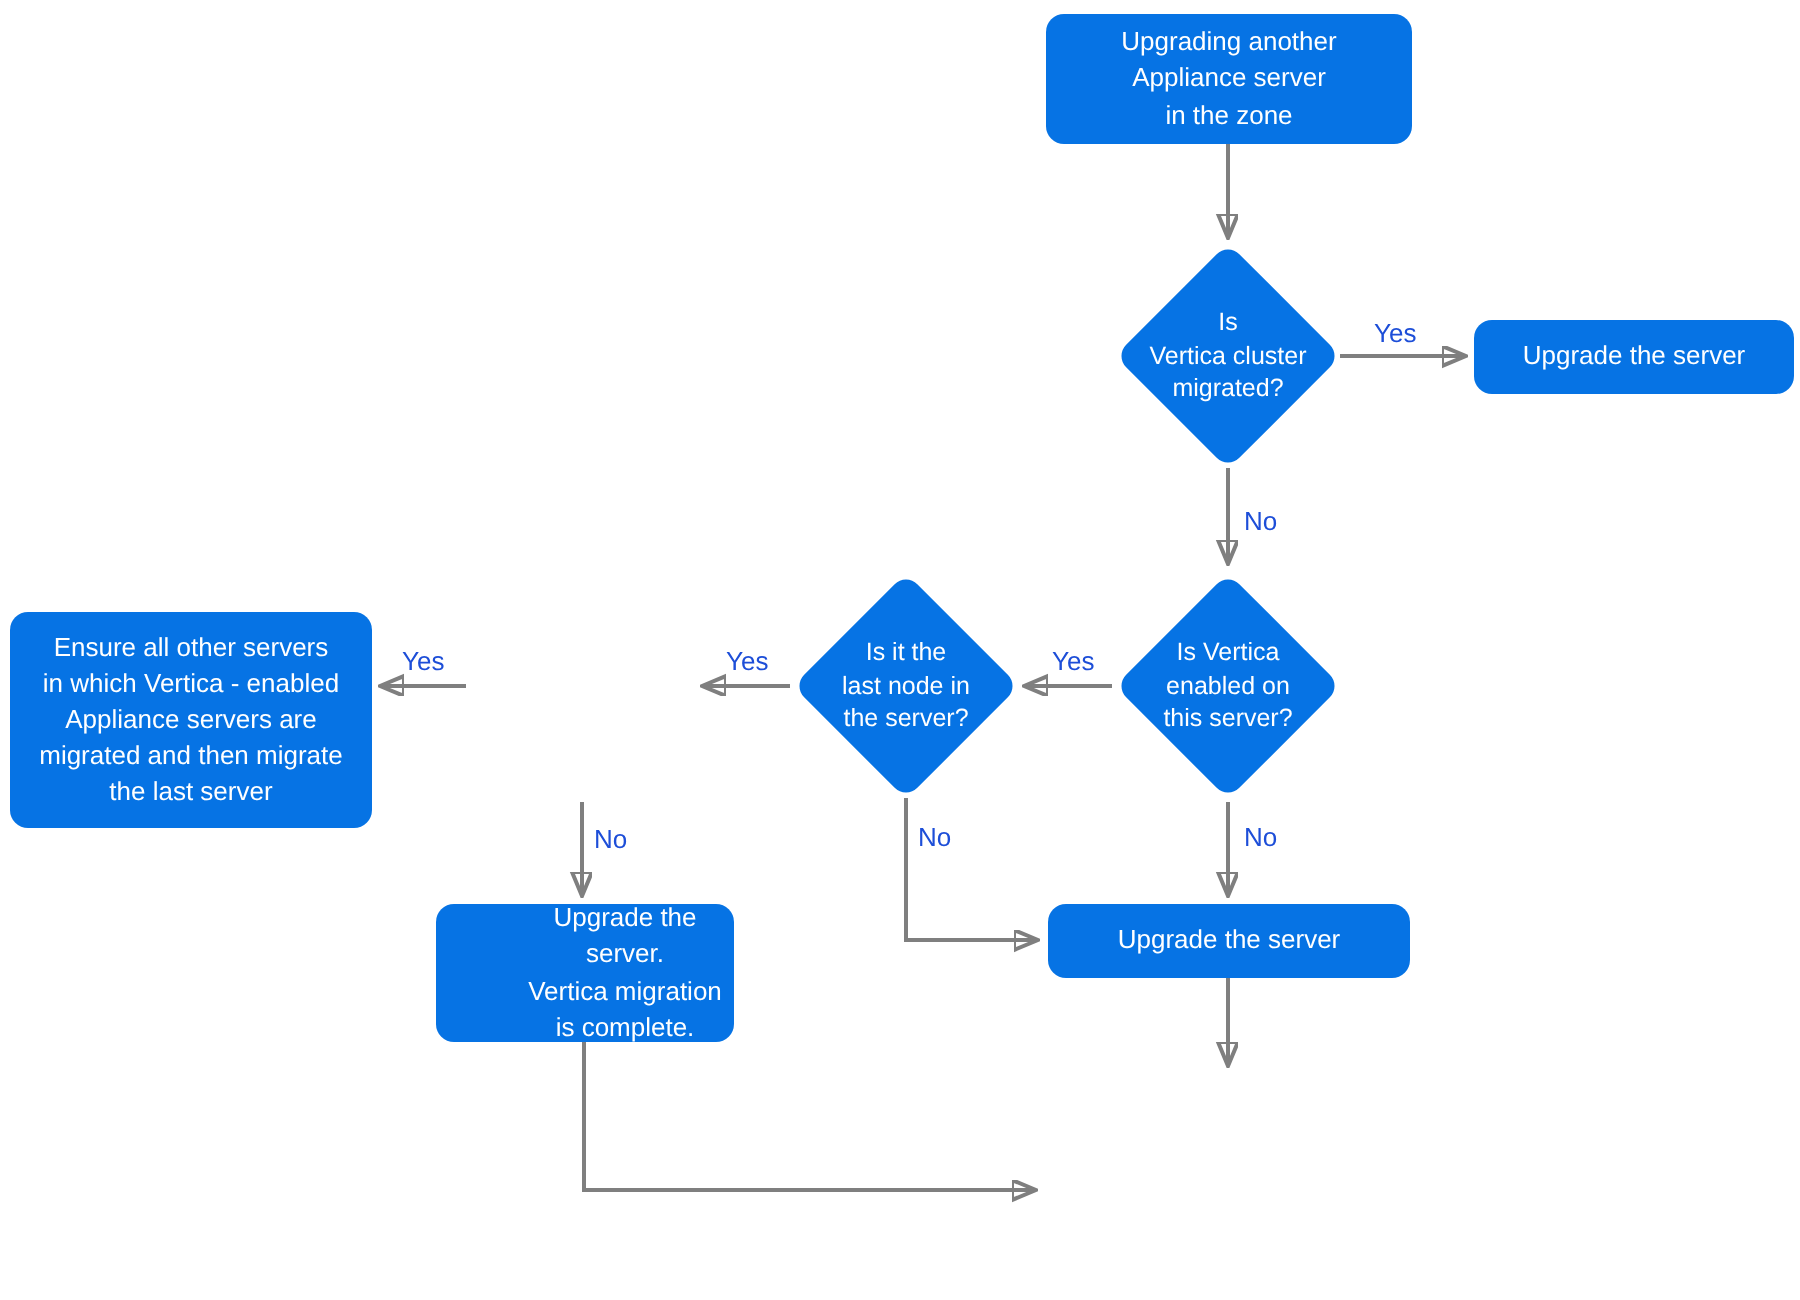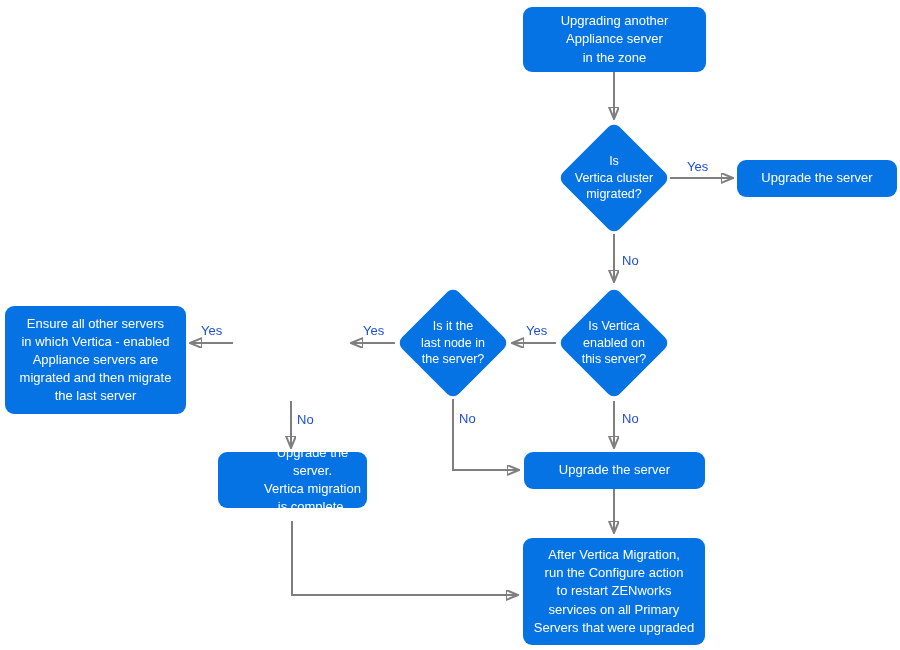--- a/index.html
+++ b/index.html
@@ -96,31 +96,26 @@
 in the zone</div>
 
   <div class="node" style="left:737px; top:160px; width:160px; height:37px;">Upgrade the server</div>
 
   <div class="node" style="left:5px; top:290px; width:181px; height:108px;margin-top:16px;">Ensure all other servers
 in which Vertica - enabled
 Appliance servers are
 migrated and then migrate
 the last server</div>
 
-  <div class="node" style="left:218px; top:452px; width:149px; height:56px;padding-left:46px;">Upgrade the server.
+  <div class="node" style="left:218px; top:452px; width:149px; height:69px;padding-left:46px;">Upgrade the server.
 Vertica migration
 is complete.</div>
 
   <div class="node" style="left:524px; top:452px; width:181px; height:37px;">Upgrade the server</div>
 
-  <div class="node" style="left:523px; top:538px; width:182px; height:107px;">After Vertica Migration,
-run the Configure action
-to restart ZENworks
-services on all Primary
-Servers that were upgraded</div>
 
   <div class="diamond" style="left:558px; top:122px;">
     <div class="shape"></div>
     <div class="label">Is
 Vertica cluster
 migrated?</div>
   </div>
 
   <div class="diamond" style="left:558px; top:287px;">
     <div class="shape"></div>

